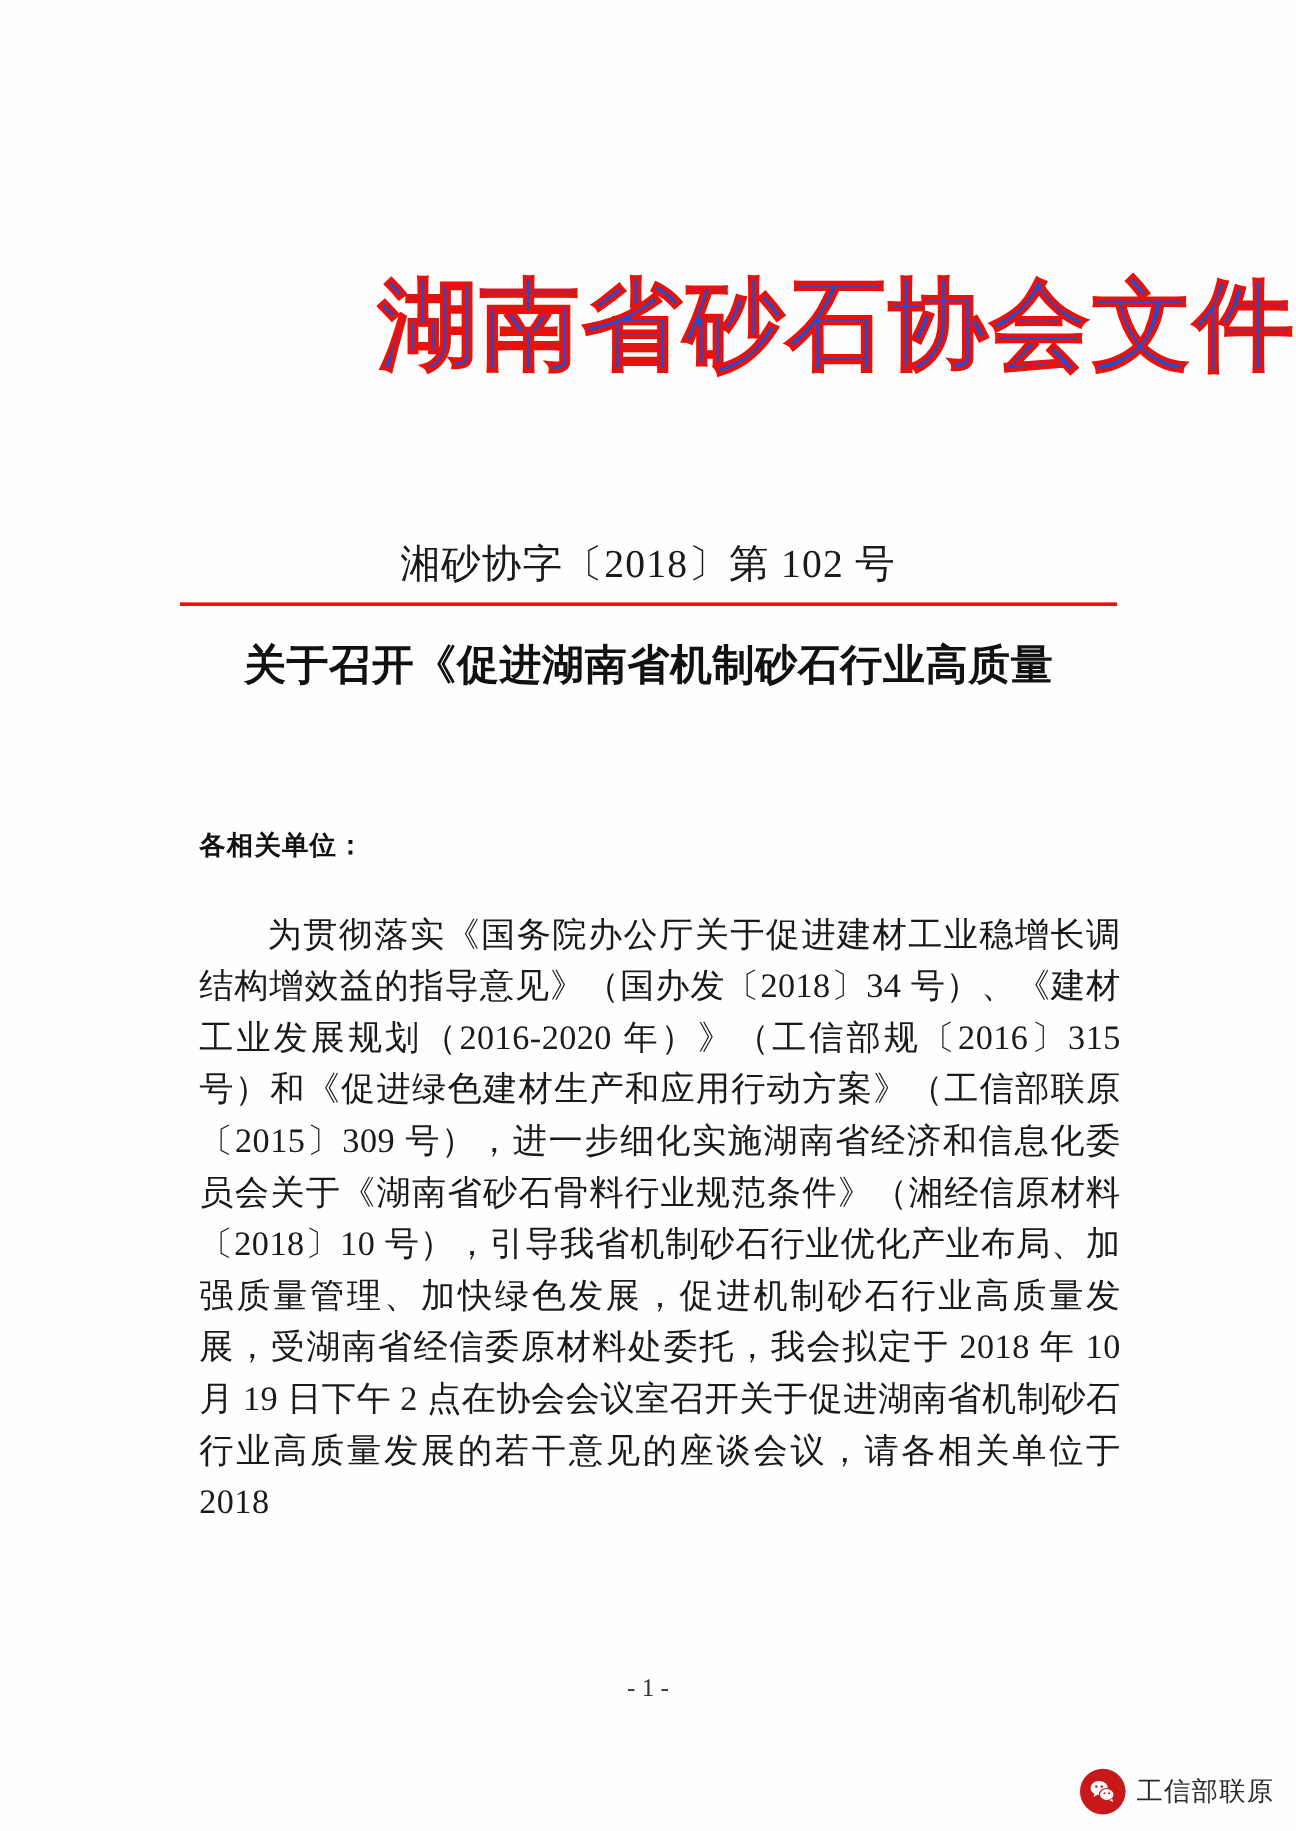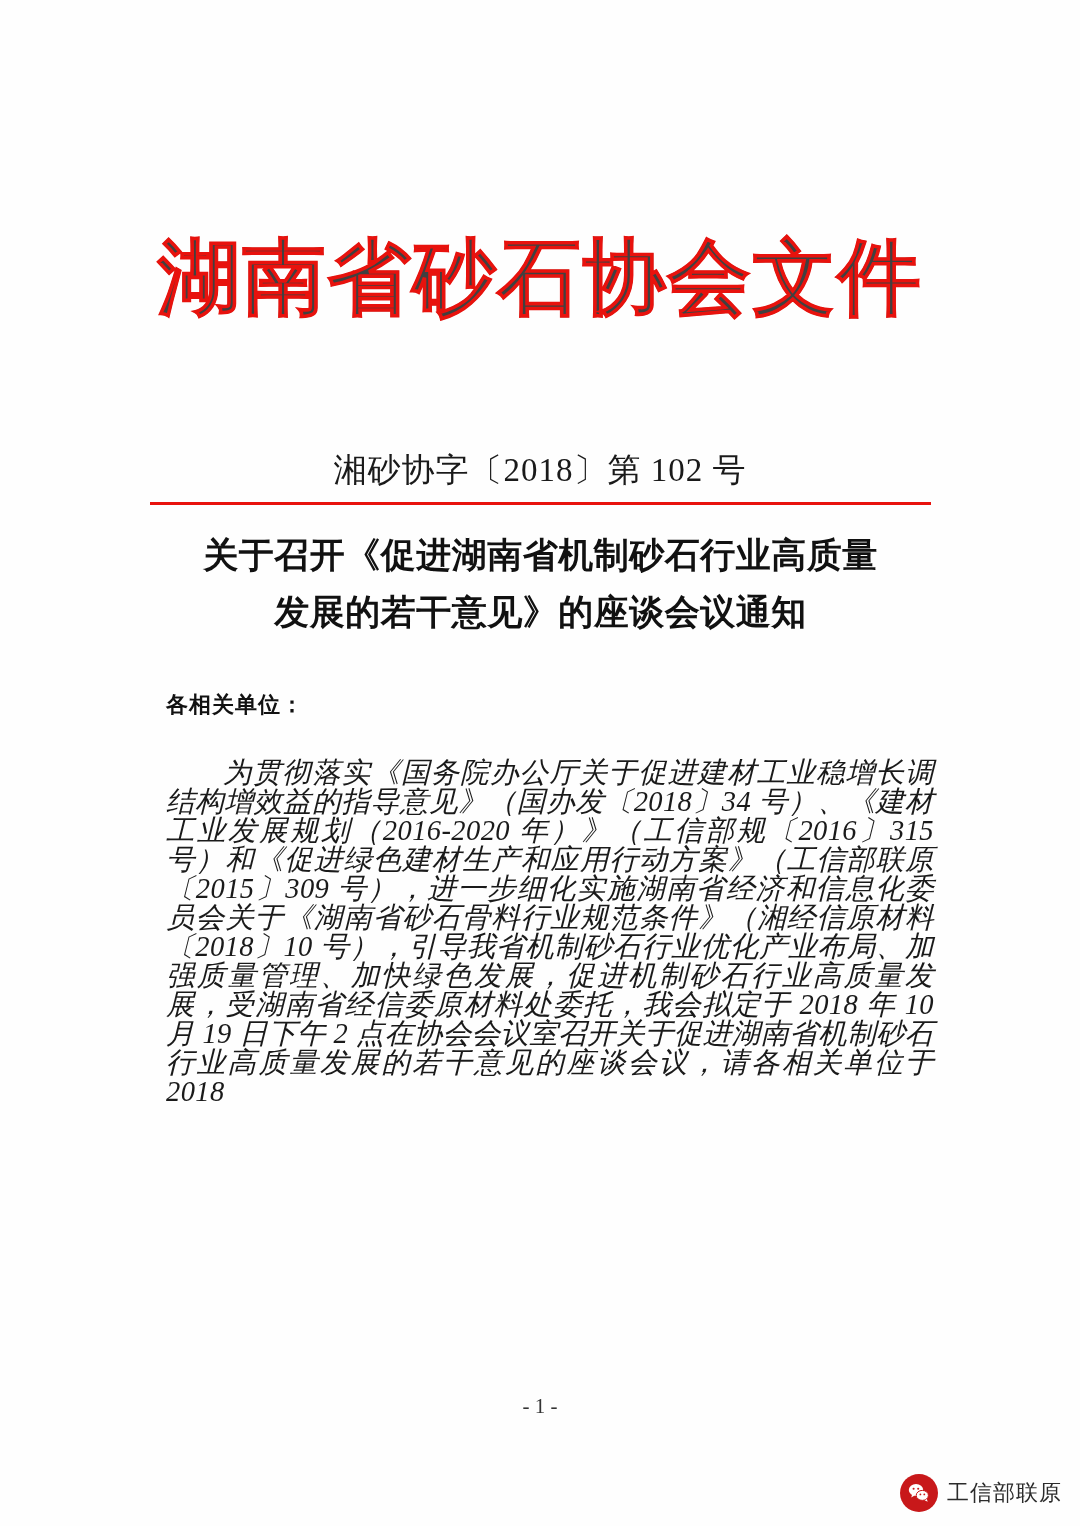--- a/index.html
+++ b/index.html
@@ -24,27 +24,28 @@
 
   
   .masthead {
     position: absolute;
     top: 236px;
     left: 0;
     width: 100%;
     text-align: center;
   }
   .masthead-title {
-    font-family: Liberation Sans, sans-serif;
+    font-family: Liberation Mono, monospace;
     font-weight: bold;
     font-size: 83px;
     letter-spacing: 2px;
-    color: #404040;
+    color: #1d4ed8;
     line-height: 1;
     white-space: nowrap;
+    text-align: right;
     -webkit-text-stroke: 1px #e8120d;
   }
 
   
   .doc-number {
     position: absolute;
     top: 448px;
     left: 0;
     width: 100%;
     text-align: center;
@@ -92,25 +93,24 @@
     color: #111;
   }
 
   
   .body-text {
     position: absolute;
     top: 758px;
     left: 166px;
     width: 768px;
     font-size: 28.5px;
-    line-height: 29px;
+    line-height: 43px;
     color: #1a1a1a;
     text-align: justify;
     letter-spacing: 0.4px;
-    font-style: italic;
   }
   .body-text p {
     margin: 0;
     text-indent: 2em;
     text-align-last: justify;
   }
 
   
   .page-number {
     position: absolute;
@@ -158,21 +158,20 @@
   <div class="masthead">
     <div class="masthead-title">湖南省砂石协会文件</div>
   </div>
 
   <div class="doc-number">湘砂协字〔2018〕第 102 号</div>
 
   <div class="red-rule"></div>
 
   <div class="doc-title">
     <span class="line">关于召开《促进湖南省机制砂石行业高质量</span>
-    <span class="line">发展的若干意见》的座谈会议通知</span>
   </div>
 
   <div class="salutation">各相关单位：</div>
 
   <div class="body-text">
     <p>为贯彻落实《国务院办公厅关于促进建材工业稳增长调结构增效益的指导意见》（国办发〔2018〕34 号）、《建材工业发展规划（2016-2020 年）》（工信部规〔2016〕315 号）和《促进绿色建材生产和应用行动方案》（工信部联原〔2015〕309 号），进一步细化实施湖南省经济和信息化委员会关于《湖南省砂石骨料行业规范条件》（湘经信原材料〔2018〕10 号），引导我省机制砂石行业优化产业布局、加强质量管理、加快绿色发展，促进机制砂石行业高质量发展，受湖南省经信委原材料处委托，我会拟定于 2018 年 10 月 19 日下午 2 点在协会会议室召开关于促进湖南省机制砂石行业高质量发展的若干意见的座谈会议，请各相关单位于 2018</p>
   </div>
 
   <div class="page-number">- 1 -</div>
 

